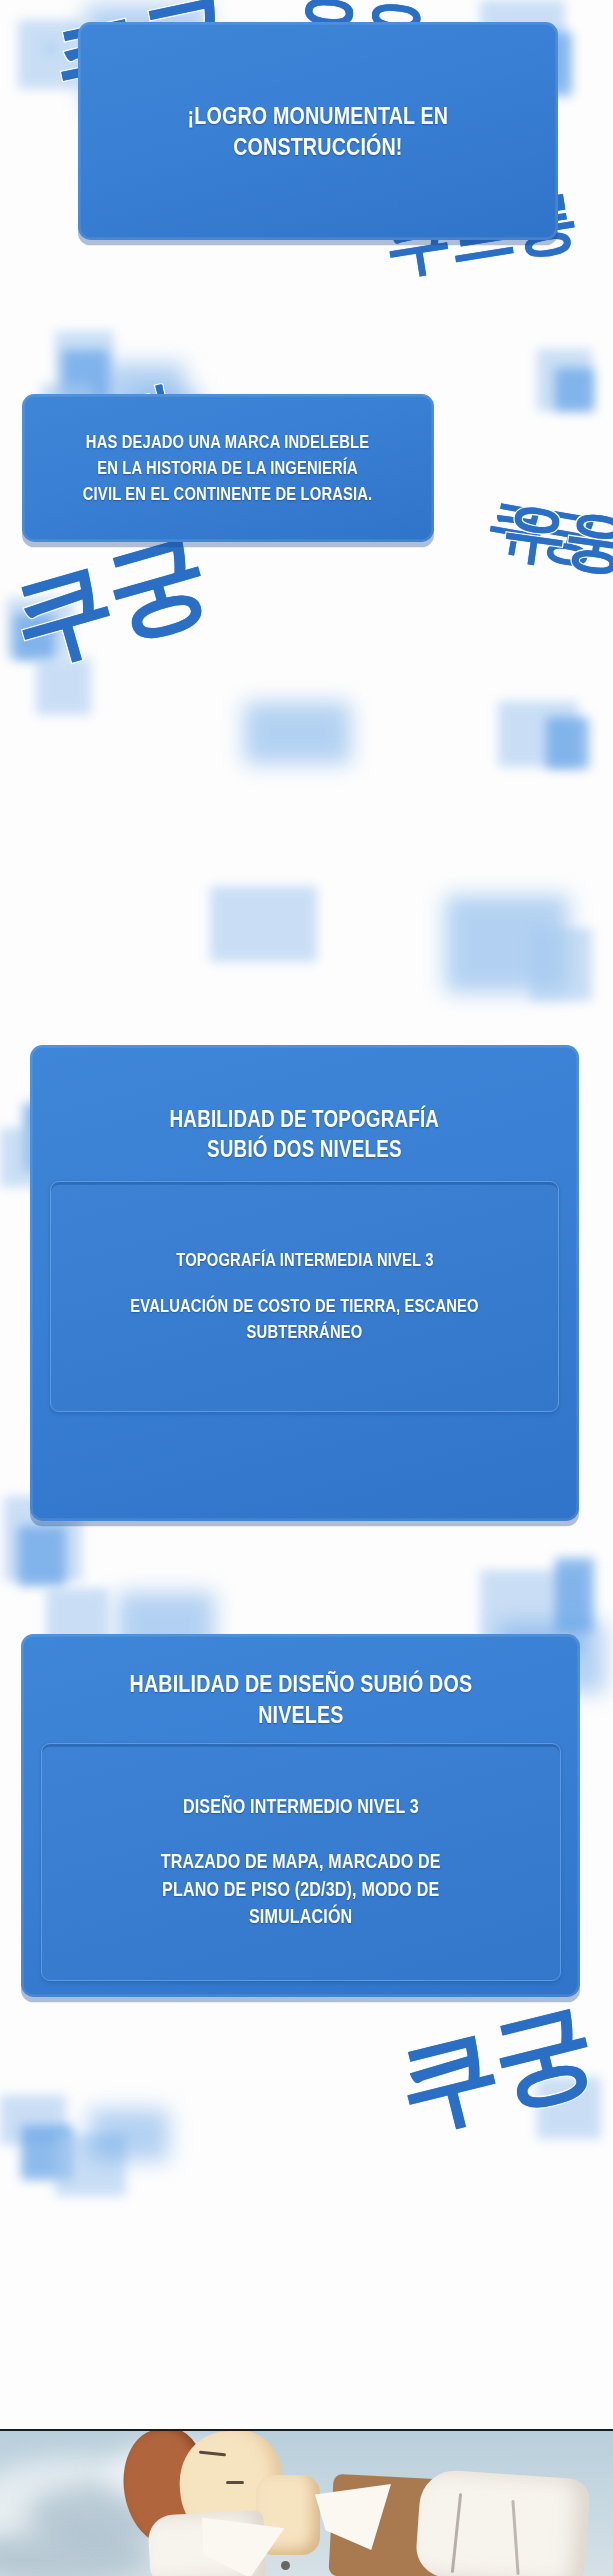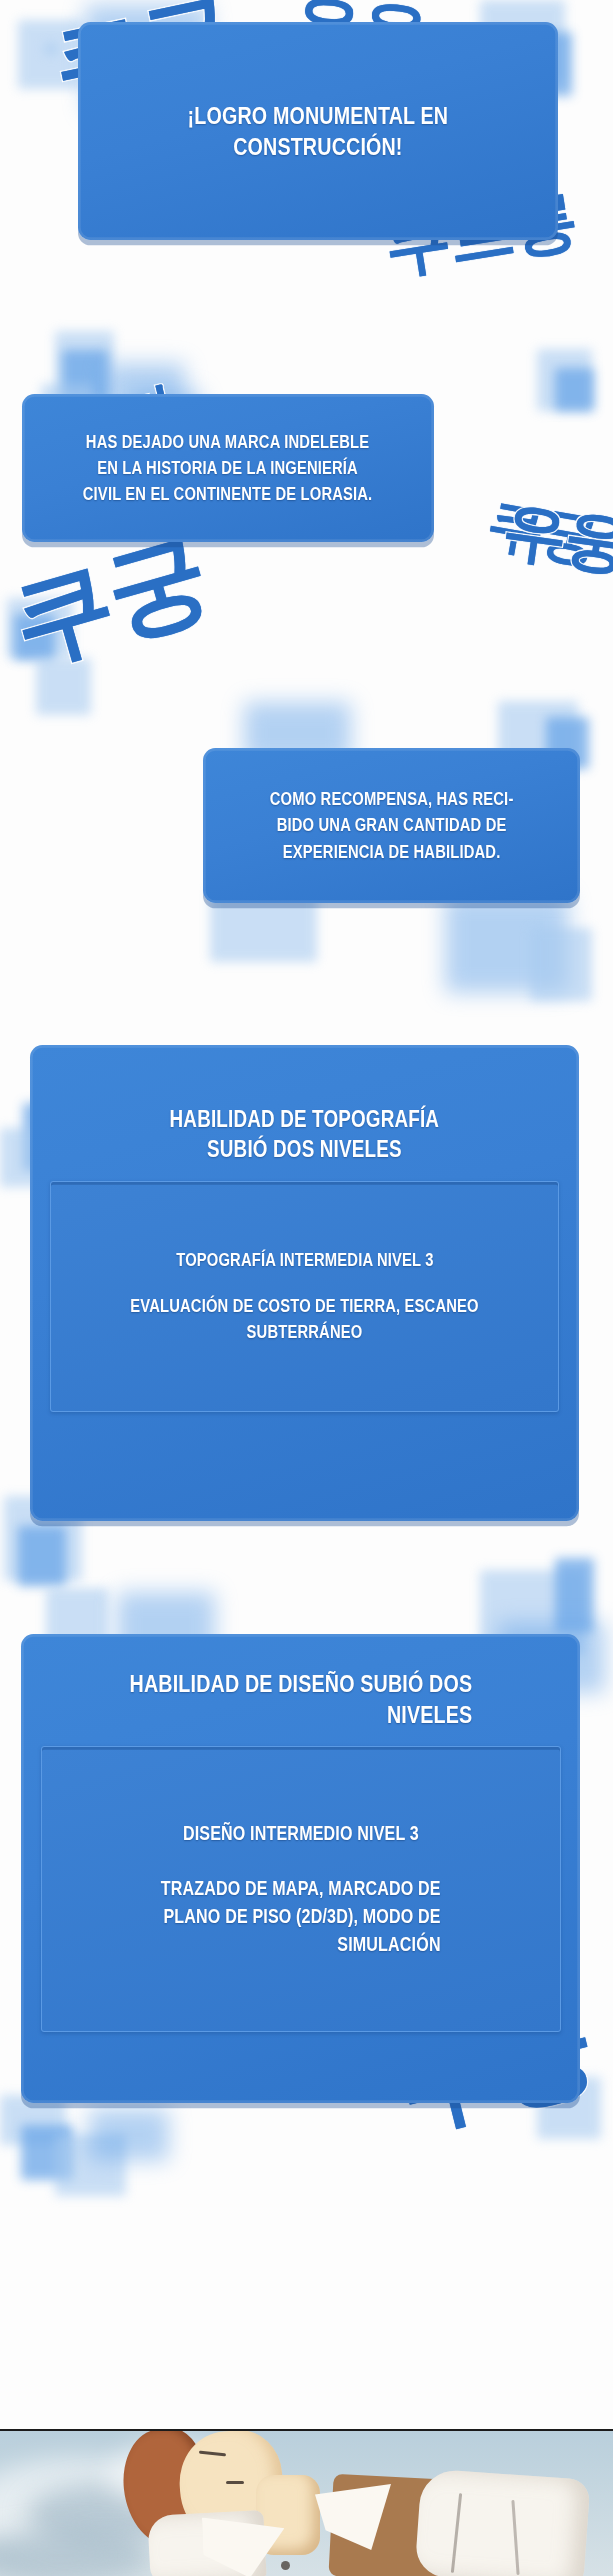--- a/index.html
+++ b/index.html
@@ -52,21 +52,21 @@
     white-space:pre-line;
   }
   .panel .txt.hdr{ font-size:24px; line-height:1.30; }
   .panel .txt.body{ font-size:18px; line-height:1.45; }
   .panel .txt.body-lg{ font-size:19.6px; line-height:1.42; }
 
   
   .subbox{
     background:linear-gradient(165deg,#3d82d4 0%,#3377cb 100%);
     border:1.8px solid #5b9ae4;
-    border-radius:3px;
+    border-radius:9px;
     box-shadow:0 2.7px 0 rgba(20,66,128,.35) inset, 0 1.8px 3.6px rgba(17,60,120,.25);
     padding:16px 14.2px;
     width:100%;
     display:flex; flex-direction:column; gap:19.6px; align-items:center; justify-content:center;
   }
   .subbox .txt{ font-size:18px; line-height:1.35; }
 
   .panel .gap{ height:16px; }
 
   
@@ -164,38 +164,33 @@
     <div class="txt body">HAS DEJADO UNA MARCA INDELEBLE
 EN LA HISTORIA DE LA INGENIERÍA
 CIVIL EN EL CONTINENTE DE LORASIA.</div>
   </div>
 
   <div class="panel" style="left:78px; top:22px; width:480px; height:218px;">
     <div class="txt hdr">¡LOGRO MONUMENTAL EN
 CONSTRUCCIÓN!</div>
   </div>
 
-  <div class="panel" style="left:203px; top:748px; width:377px; height:155px;">
-    <div class="txt body">COMO RECOMPENSA, HAS RECI-
-BIDO UNA GRAN CANTIDAD DE
-EXPERIENCIA DE HABILIDAD.</div>
-  </div>
 
   <div class="panel" style="left:30px; top:1045px; width:549px; height:476px; justify-content:flex-start; padding-top:60px;">
     <div class="txt hdr" style="font-size:23px;">HABILIDAD DE TOPOGRAFÍA
 SUBIÓ DOS NIVELES</div>
     <div class="gap"></div>
     <div class="subbox" style="height:231px;">
       <div class="txt body">TOPOGRAFÍA INTERMEDIA NIVEL 3</div>
       <div class="txt body">EVALUACIÓN DE COSTO DE TIERRA, ESCANEO
 SUBTERRÁNEO</div>
     </div>
   </div>
 
-  <div class="panel" style="left:21.3px; top:1634px; width:559px; height:469px; justify-content:flex-start; padding-top:34px;text-align:right;">
+  <div class="panel" style="left:21.3px; top:1634px; width:559px; height:363px; justify-content:flex-start; padding-top:34px;">
     <div class="txt hdr" style="font-size:24px;">HABILIDAD DE DISEÑO SUBIÓ DOS
 NIVELES</div>
     <div class="gap"></div>
     <div class="subbox" style="height:286px; gap:27px;">
       <div class="txt body-lg">DISEÑO INTERMEDIO NIVEL 3</div>
       <div class="txt body-lg">TRAZADO DE MAPA, MARCADO DE
 PLANO DE PISO (2D/3D), MODO DE
 SIMULACIÓN</div>
     </div>
   </div>

